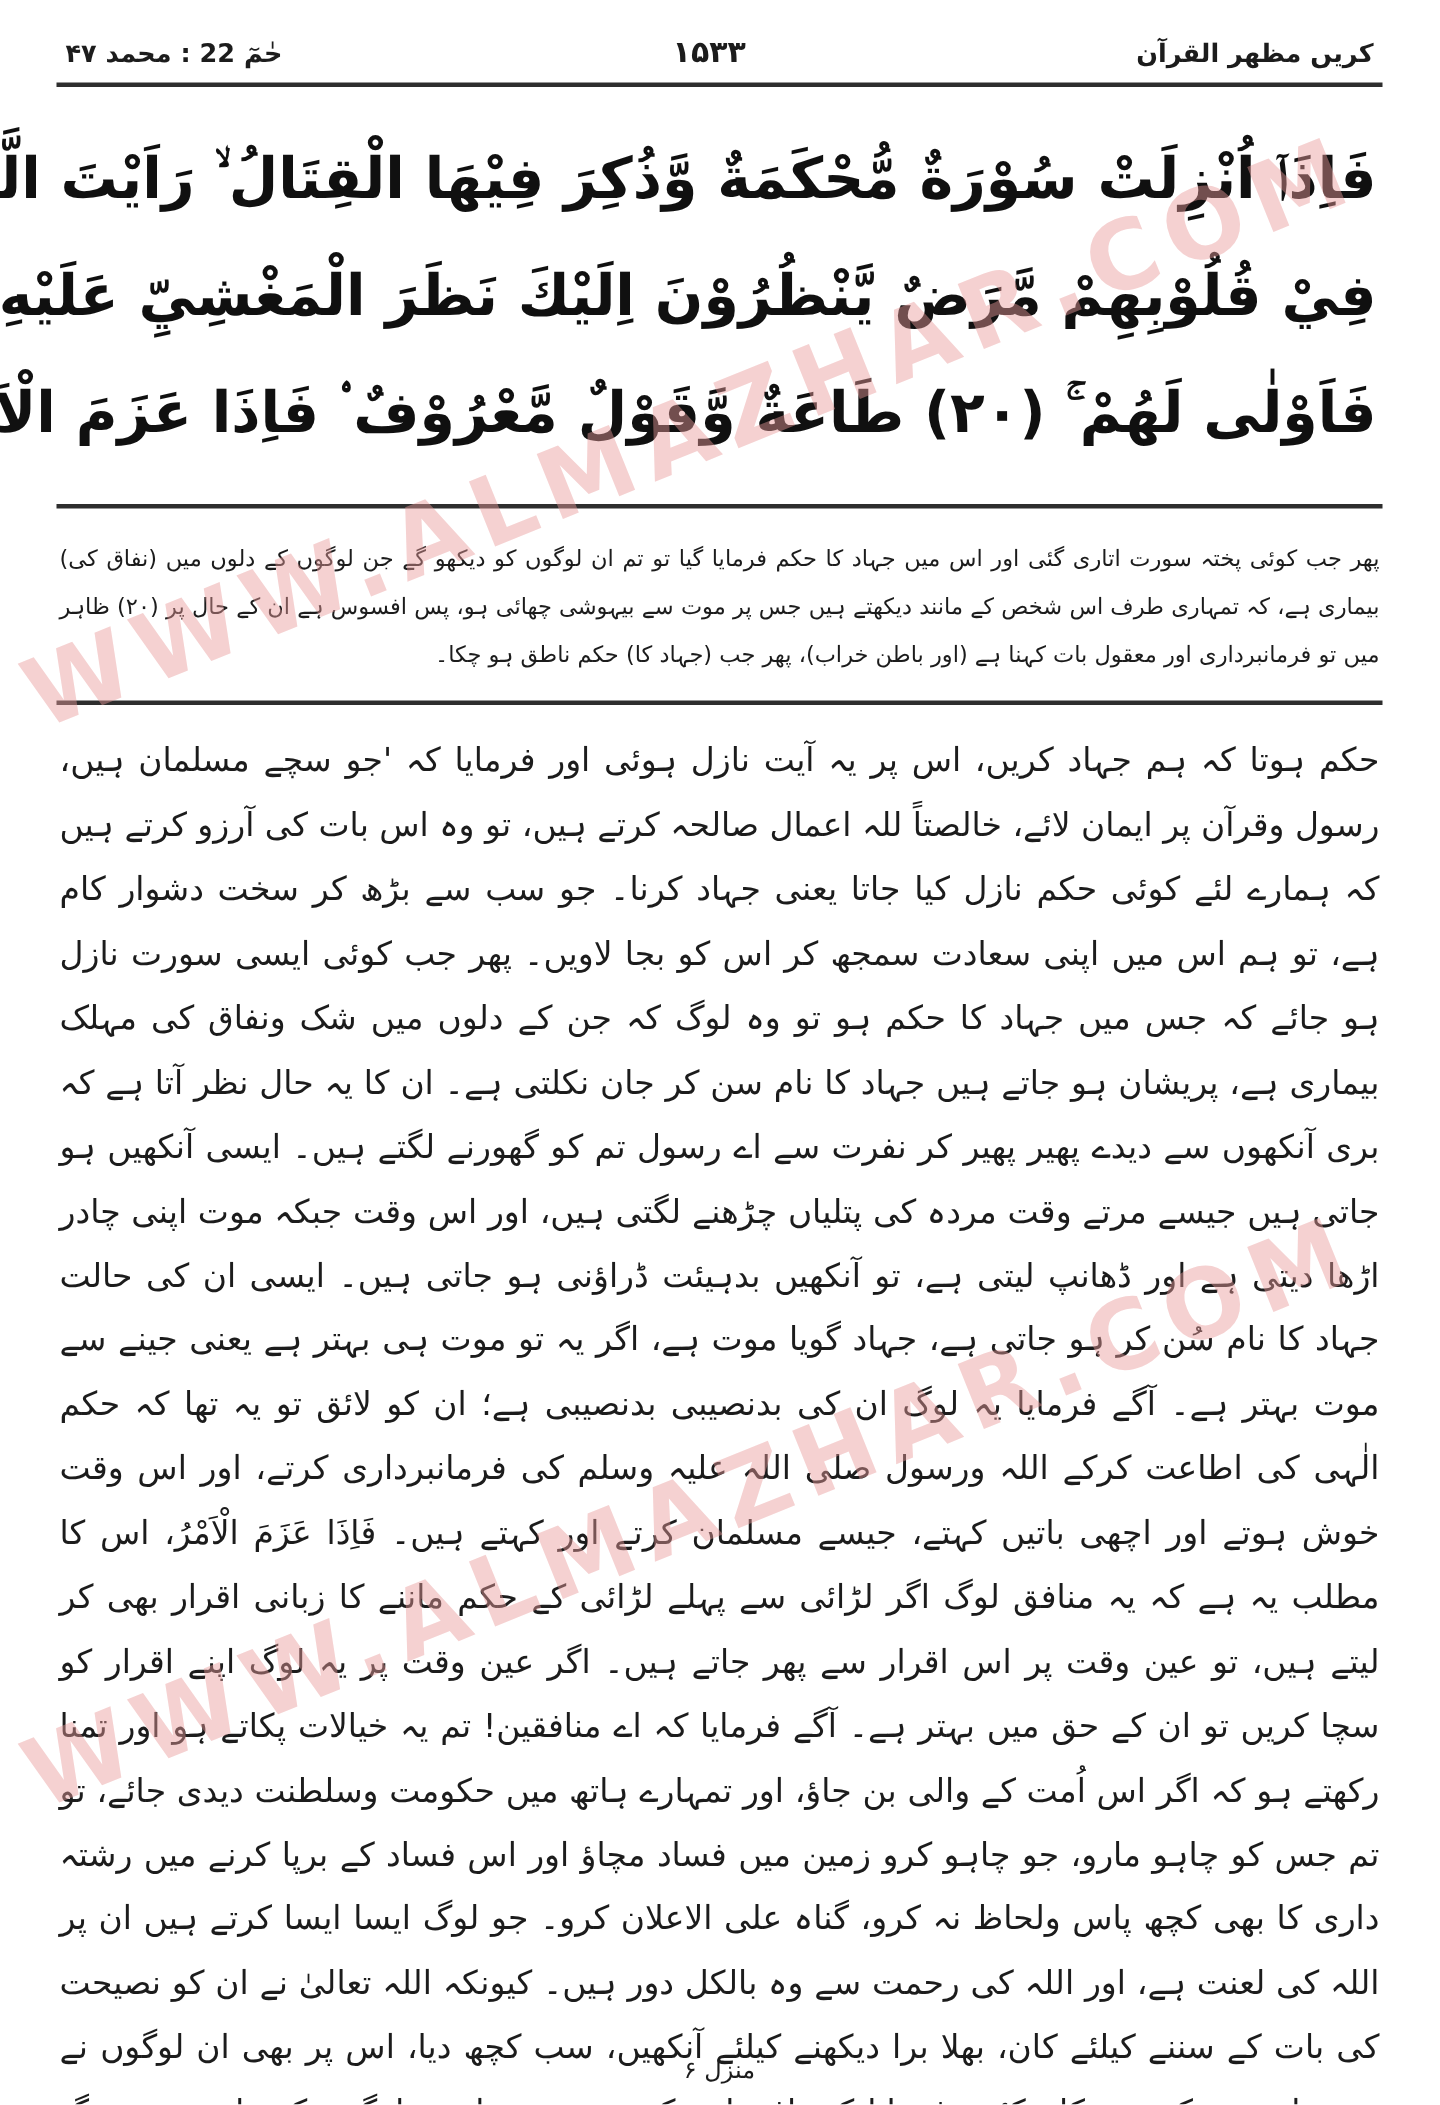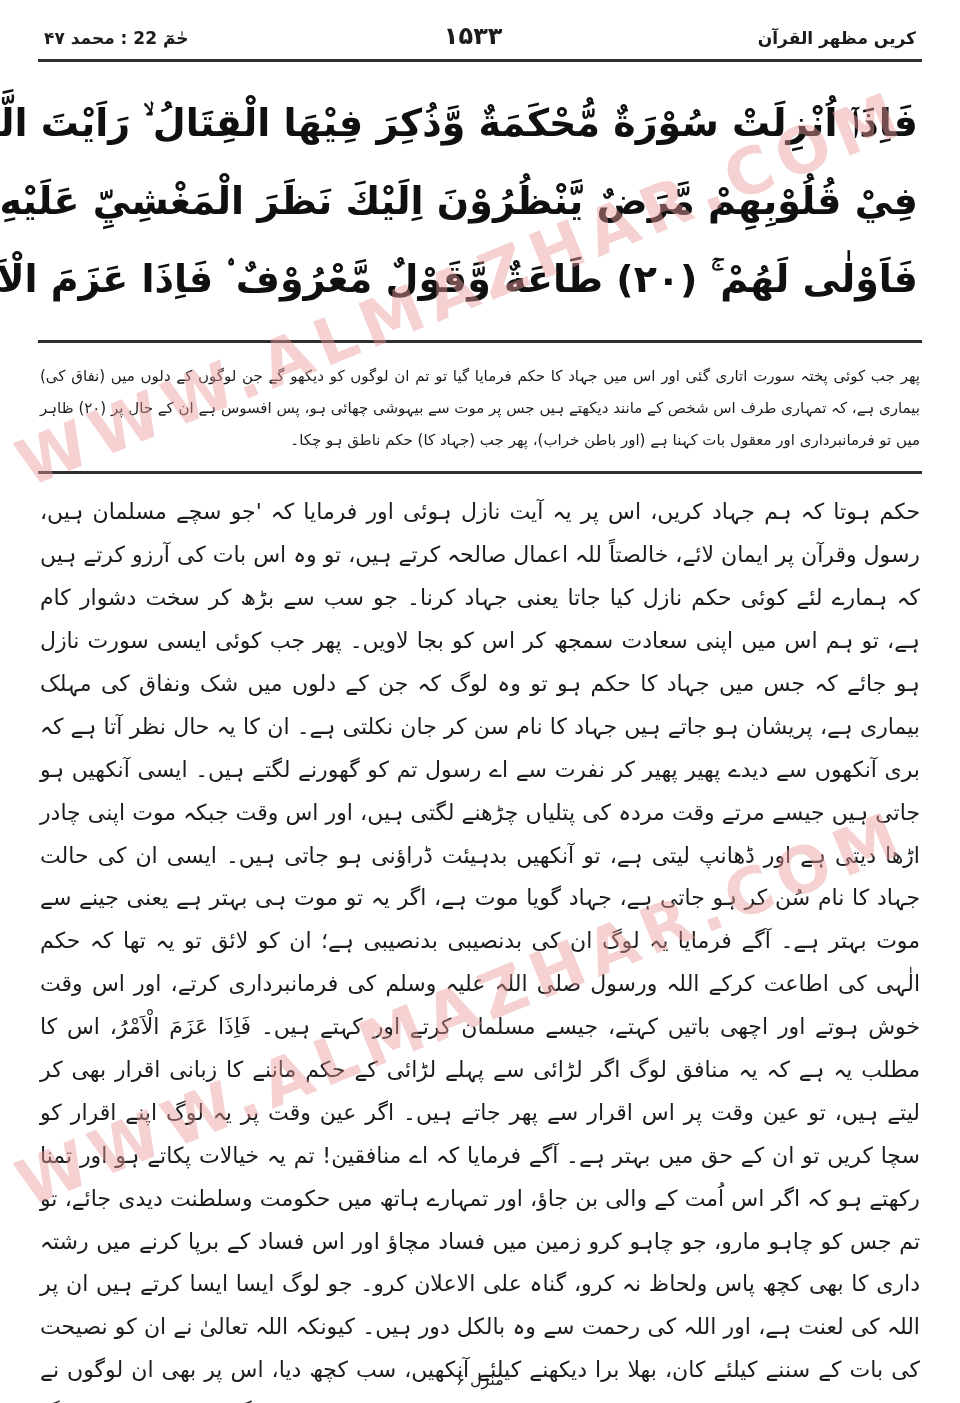--- a/index.html
+++ b/index.html
@@ -18,21 +18,21 @@
   .content { padding: 14px 38px 0 38px; }
 
   .page-header {
     display: flex;
     justify-content: space-between;
     align-items: baseline;
     padding: 8px 6px 2px 6px;
     font-size: 17px;
     font-weight: bold;
   }
-  .hdr-center { font-size: 24px; letter-spacing: 2px; }
+  .hdr-center { font-size: 20px; letter-spacing: 2px; }
 
   .rule {
     border: 0;
     border-top: 3px solid #2e2e2e;
     margin: 7px 0;
   }
 
   .verses {
     text-align: center;
     padding: 16px 4px 14px 4px;

